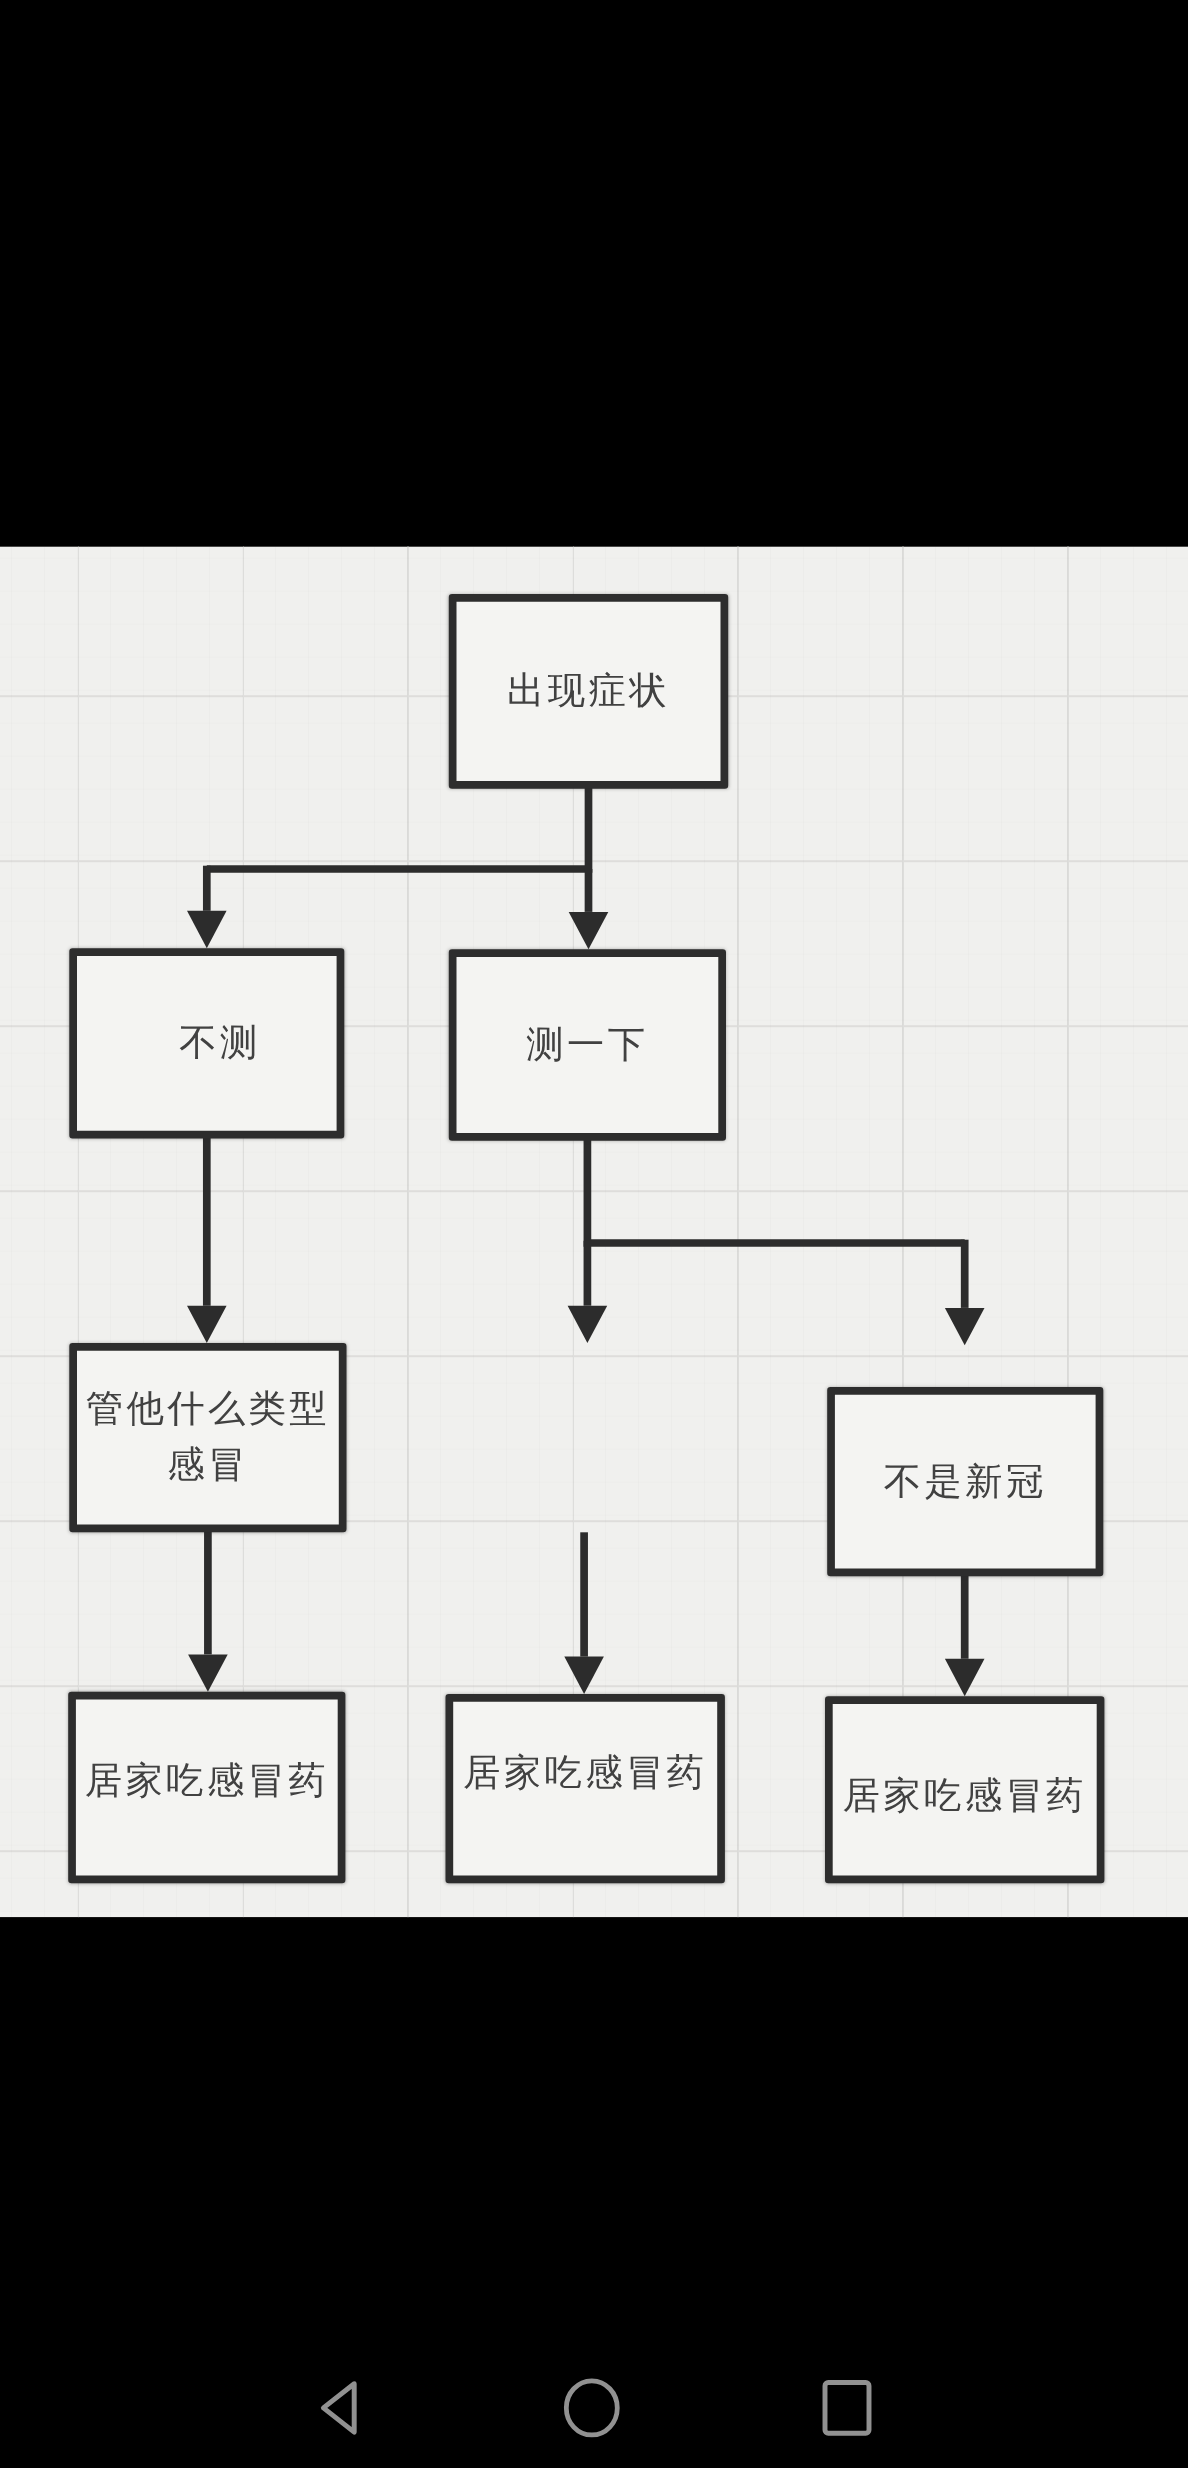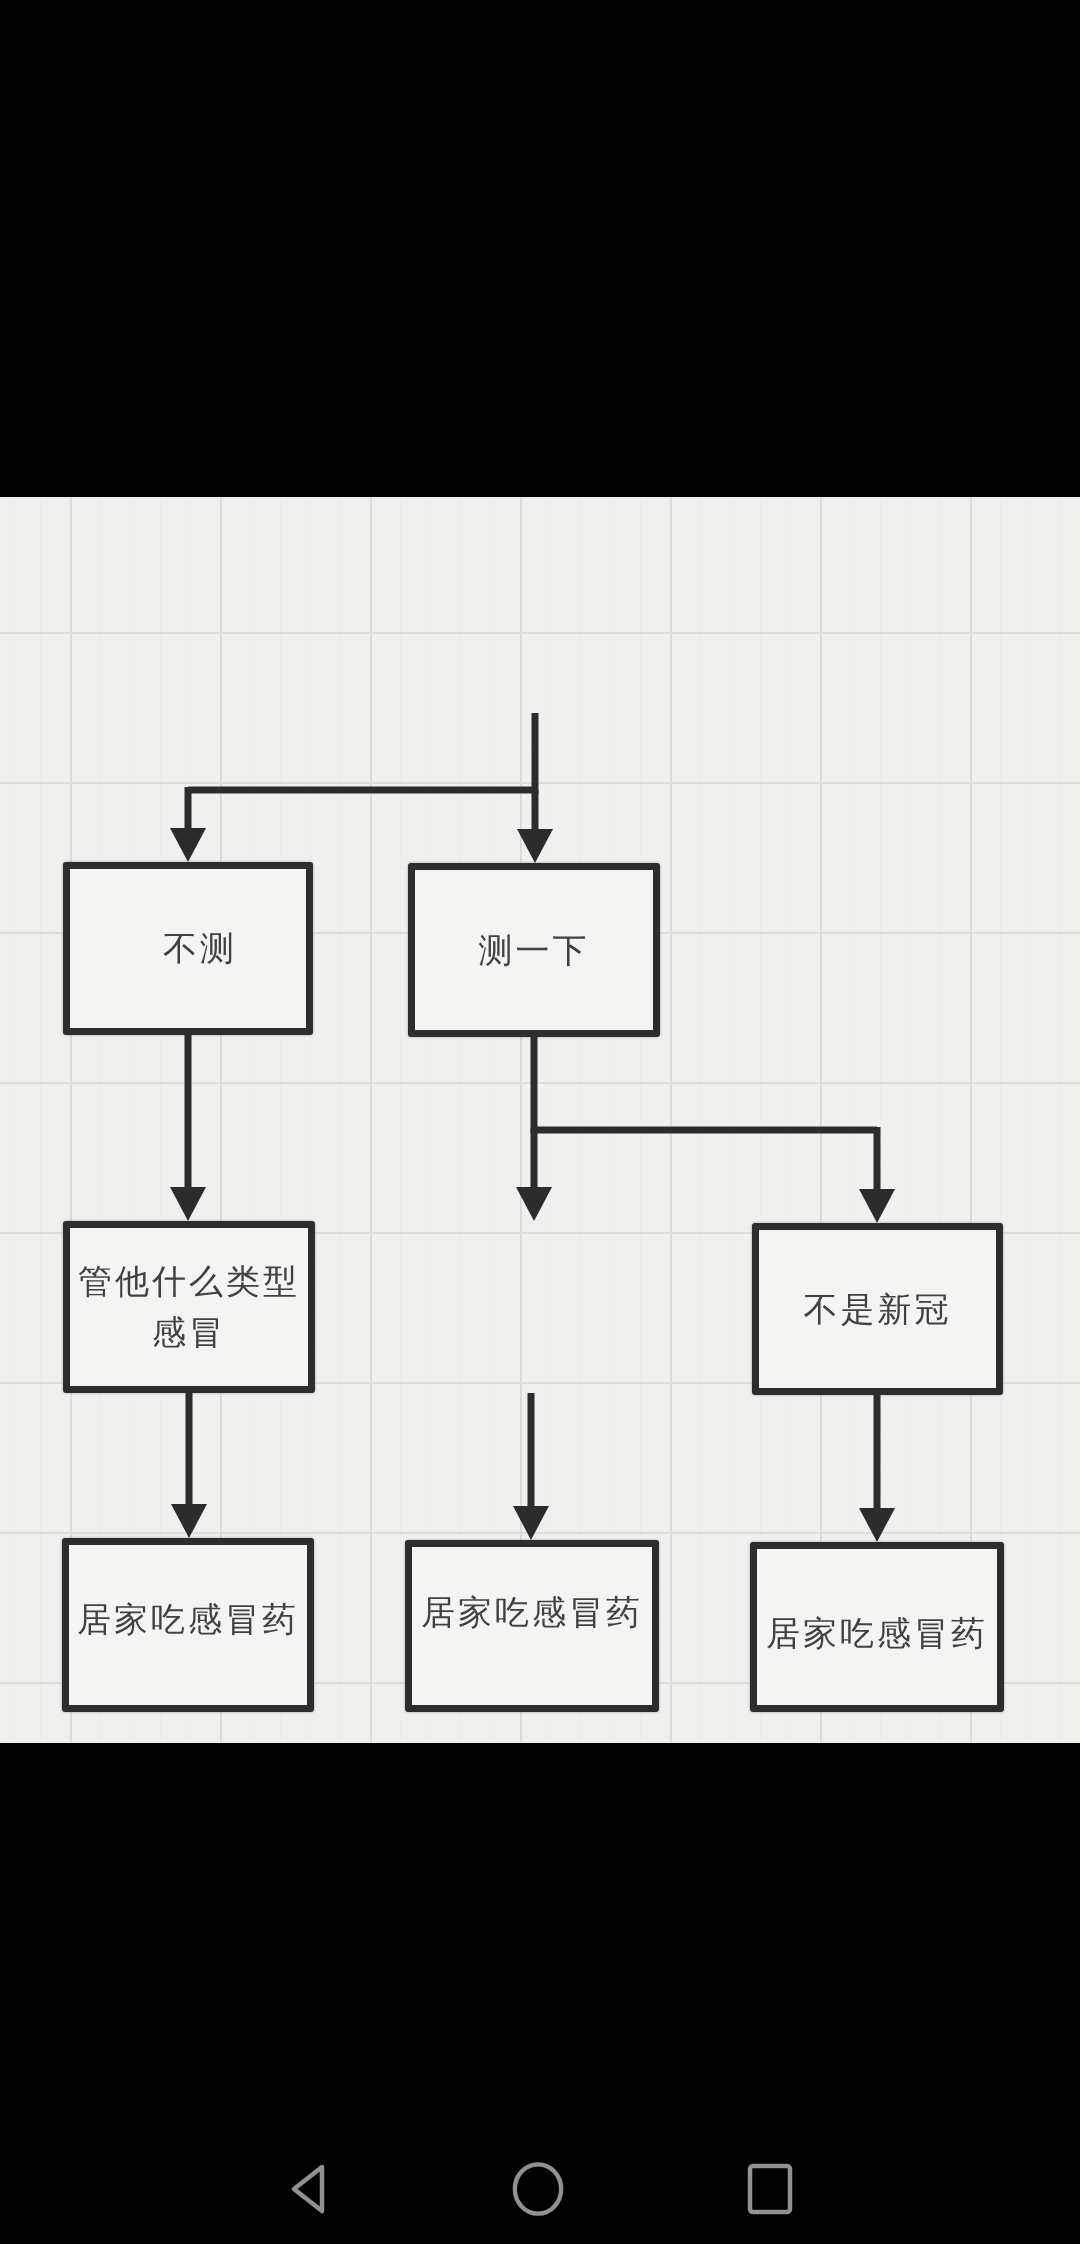--- a/index.html
+++ b/index.html
@@ -109,35 +109,38 @@
         <polygon points="517,332 553,332 535,366"></polygon>
         <polygon points="170,690 206,690 188,724"></polygon>
         <polygon points="516,690 552,690 534,724"></polygon>
         <polygon points="859,692 895,692 877,726"></polygon>
         <polygon points="171,1007 207,1007 189,1041"></polygon>
         <polygon points="513,1009 549,1009 531,1043"></polygon>
         <polygon points="859,1011 895,1011 877,1045"></polygon>
       </g>
     </svg>
 
+    <div class="node" style="left:408px;top:43px;width:254px;height:177px;">
+      <span>出现症状</span>
+    </div>
 
     <div class="node" style="left:63px;top:365px;width:250px;height:173px;padding-left:24px;">
       <span>不测</span>
     </div>
 
     <div class="node" style="left:408px;top:366px;width:252px;height:174px;">
       <span>测一下</span>
     </div>
 
     <div class="node" style="left:63px;top:724px;width:252px;height:172px;">
       <span class="wrap-narrow">管他什么类型感冒</span>
     </div>
 
 
-    <div class="node" style="left:752px;top:726px;width:251px;height:172px;">
+    <div class="node" style="left:752px;top:764px;width:251px;height:172px;">
       <span>不是新冠</span>
     </div>
 
     <div class="node" style="left:62px;top:1041px;width:252px;height:174px;">
       <span style="transform:translateY(-6px);">居家吃感冒药</span>
     </div>
 
     <div class="node" style="left:405px;top:1043px;width:254px;height:172px;">
       <span style="transform:translateY(-14px);">居家吃感冒药</span>
     </div>

